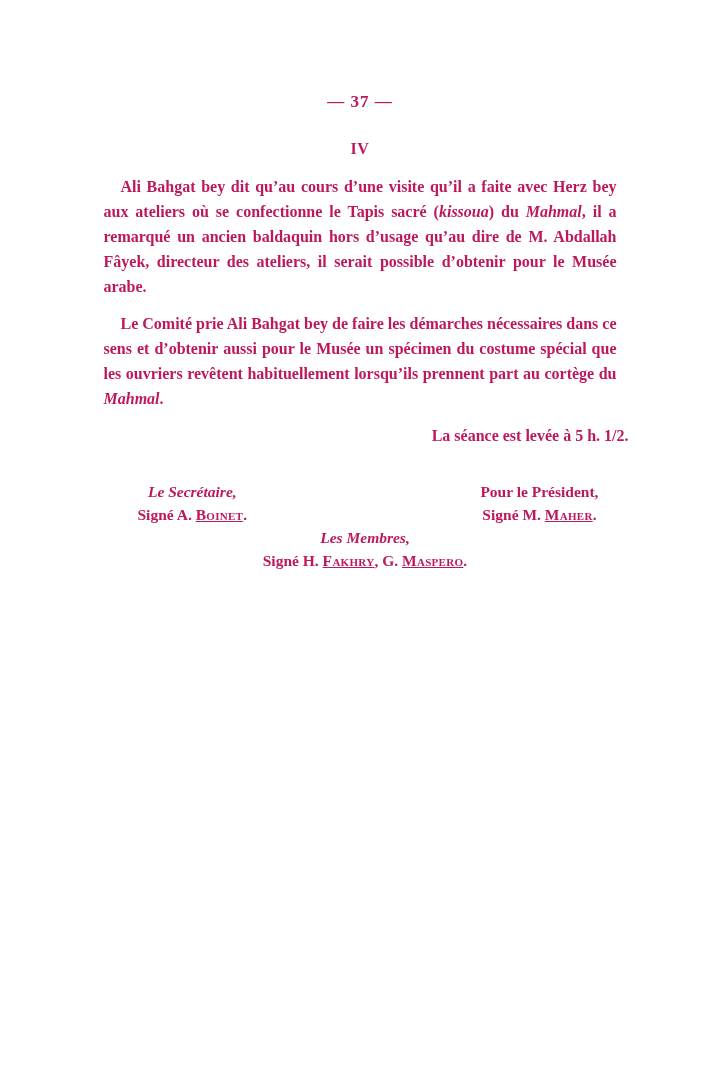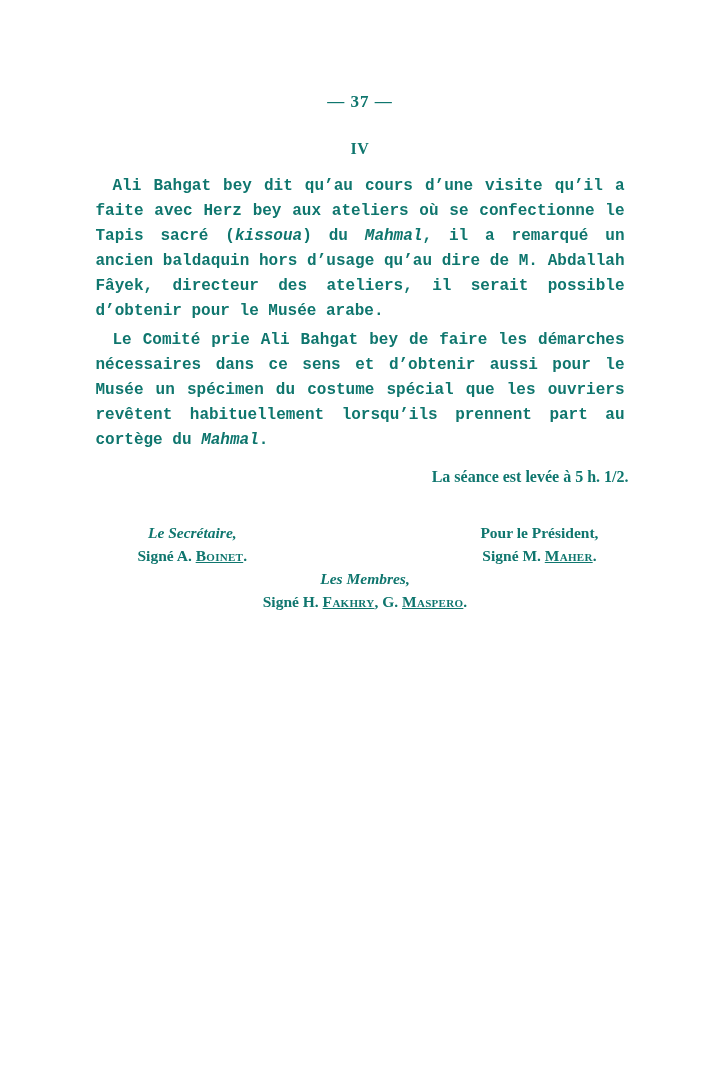--- a/index.html
+++ b/index.html
@@ -1,21 +1,21 @@
 <!DOCTYPE html>
 <html><head>
 <meta charset="utf-8">
 <style>
   html, body { margin: 0; padding: 0; background: #ffffff; }
   .page {
     position: relative;
     width: 720px;
     height: 1082px;
     background: #ffffff;
-    color: #0f766e;
+    color: #be185d;
     font-family: "Liberation Serif", "DejaVu Serif", serif;
     font-weight: 600;
     overflow: hidden;
     box-sizing: border-box;
   }
   .pagenum {
     padding-top: 92px;
     text-align: center;
     font-size: 17px;
     line-height: 20px;
@@ -31,22 +31,21 @@
   }
   .bodycol {
     width: 537px;
     margin: 15px auto 0 auto;
     font-size: 16px;
     line-height: 25px;
   }
   .para {
     text-align: justify;
     text-indent: 17px;
-    margin: 4px;
-    font-family: Liberation Mono, monospace;
+    margin: 12px;
   }
   .closing {
     margin-top: 11px;
     text-indent: 17px;
     text-align: right;
   }
   .signatures {
     margin-top: 32px;
     font-size: 15.5px;
     line-height: 23px;

